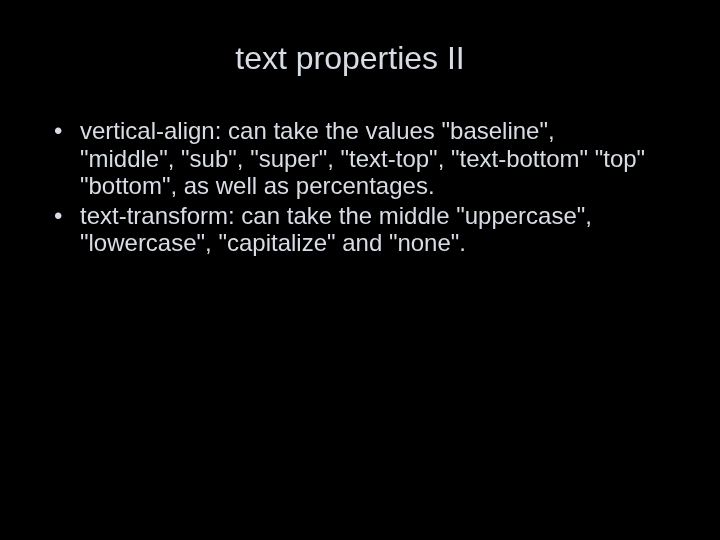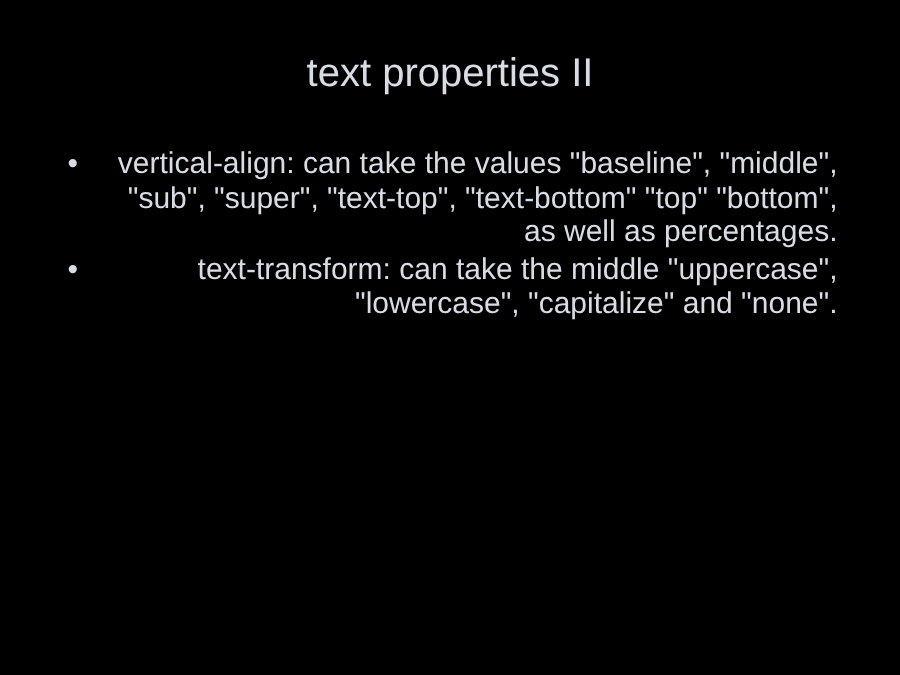--- a/index.html
+++ b/index.html
@@ -9,42 +9,41 @@
     height: 540px;
     background: #000;
     color: #d8dce4;
     font-family: Arial, Helvetica, sans-serif;
     overflow: hidden;
   }
   .slide {
     width: 720px;
     height: 540px;
     box-sizing: border-box;
-    padding: 30px 40px 40px 40px;
+    padding: 30px 60px 40px 40px;
   }
   .title {
     text-align: center;
     font-size: 32px;
     font-weight: 400;
     margin: 10px 0 40px 0;
     color: #d8dce4;
   }
   ul.bullets {
     list-style: none;
     margin: 0;
     padding: 0 10px 0 10px;
   }
   ul.bullets li {
     position: relative;
     padding-left: 30px;
     font-size: 24px;
     line-height: 1.15;
     margin: 0 0 2px 0;
     color: #d8dce4;
-    text-align: right;
   }
   ul.bullets li::before {
     content: "•";
     position: absolute;
     left: 4px;
     top: 0;
     font-size: 24px;
     color: #d8dce4;
   }
 </style>

